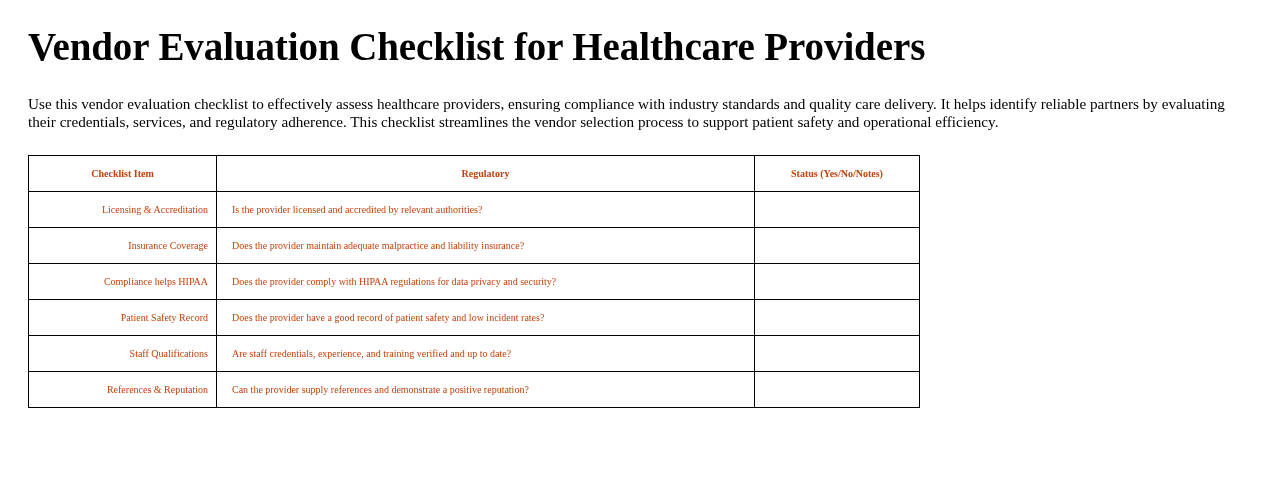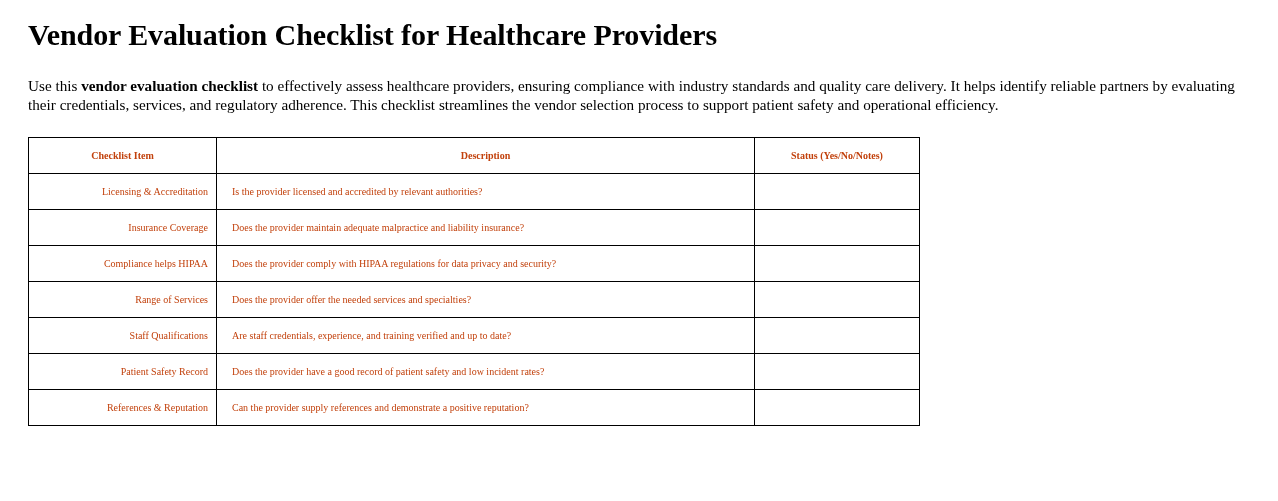--- a/index.html
+++ b/index.html
@@ -16,40 +16,40 @@
     color: #000000;
     -webkit-font-smoothing: antialiased;
   }
   .page {
     padding: 0 28px;
     box-sizing: border-box;
     width: 1278px;
   }
   h1.doc-title {
     font-family: "Liberation Serif", "DejaVu Serif", serif;
-    font-size: 30px;
+    font-size: 39px;
     font-weight: bold;
     line-height: 1.1;
     margin: 0;
-    padding-top: 18px;
+    padding-top: 26px;
     letter-spacing: -0.1px;
     color: #000000;
   }
   p.intro {
     font-family: "Liberation Serif", "DejaVu Serif", serif;
     font-size: 15.2px;
     line-height: 18.6px;
     margin: 0;
     padding-top: 26px;
     max-width: 1208px;
     color: #000000;
     text-align: left;
   }
   p.intro b {
-    font-weight: bold;
+    font-weight: normal;
   }
   table.checklist {
     border-collapse: collapse;
     table-layout: fixed;
     margin-top: 23px;
     width: 891px;
     border: 1.6px solid #000000;
   }
   table.checklist col.c1 { width: 188px; }
   table.checklist col.c2 { width: 538px; }
@@ -95,53 +95,48 @@
 
   <table class="checklist">
     <colgroup>
       <col class="c1">
       <col class="c2">
       <col class="c3">
     </colgroup>
     <thead>
       <tr>
         <th>Checklist Item</th>
-        <th>Description</th>
+        <th>Regulatory</th>
         <th>Status (Yes/No/Notes)</th>
       </tr>
     </thead>
     <tbody id="checklist-body">
         <tr>
           <td class="item-cell">Licensing &amp; Accreditation</td>
           <td class="desc-cell">Is the provider licensed and accredited by relevant authorities?</td>
           <td class="status-cell"></td>
         </tr>
         <tr>
           <td class="item-cell">Insurance Coverage</td>
           <td class="desc-cell">Does the provider maintain adequate malpractice and liability insurance?</td>
           <td class="status-cell"></td>
         </tr>
         <tr>
           <td class="item-cell">Compliance helps HIPAA</td>
           <td class="desc-cell">Does the provider comply with HIPAA regulations for data privacy and security?</td>
           <td class="status-cell"></td>
         </tr>
         <tr>
-          <td class="item-cell">Range of Services</td>
-          <td class="desc-cell">Does the provider offer the needed services and specialties?</td>
+          <td class="item-cell">Patient Safety Record</td>
+          <td class="desc-cell">Does the provider have a good record of patient safety and low incident rates?</td>
           <td class="status-cell"></td>
         </tr>
         <tr>
           <td class="item-cell">Staff Qualifications</td>
           <td class="desc-cell">Are staff credentials, experience, and training verified and up to date?</td>
-          <td class="status-cell"></td>
-        </tr>
-        <tr>
-          <td class="item-cell">Patient Safety Record</td>
-          <td class="desc-cell">Does the provider have a good record of patient safety and low incident rates?</td>
           <td class="status-cell"></td>
         </tr>
         <tr>
           <td class="item-cell">References &amp; Reputation</td>
           <td class="desc-cell">Can the provider supply references and demonstrate a positive reputation?</td>
           <td class="status-cell"></td>
         </tr>
       </tbody>
   </table>
 

